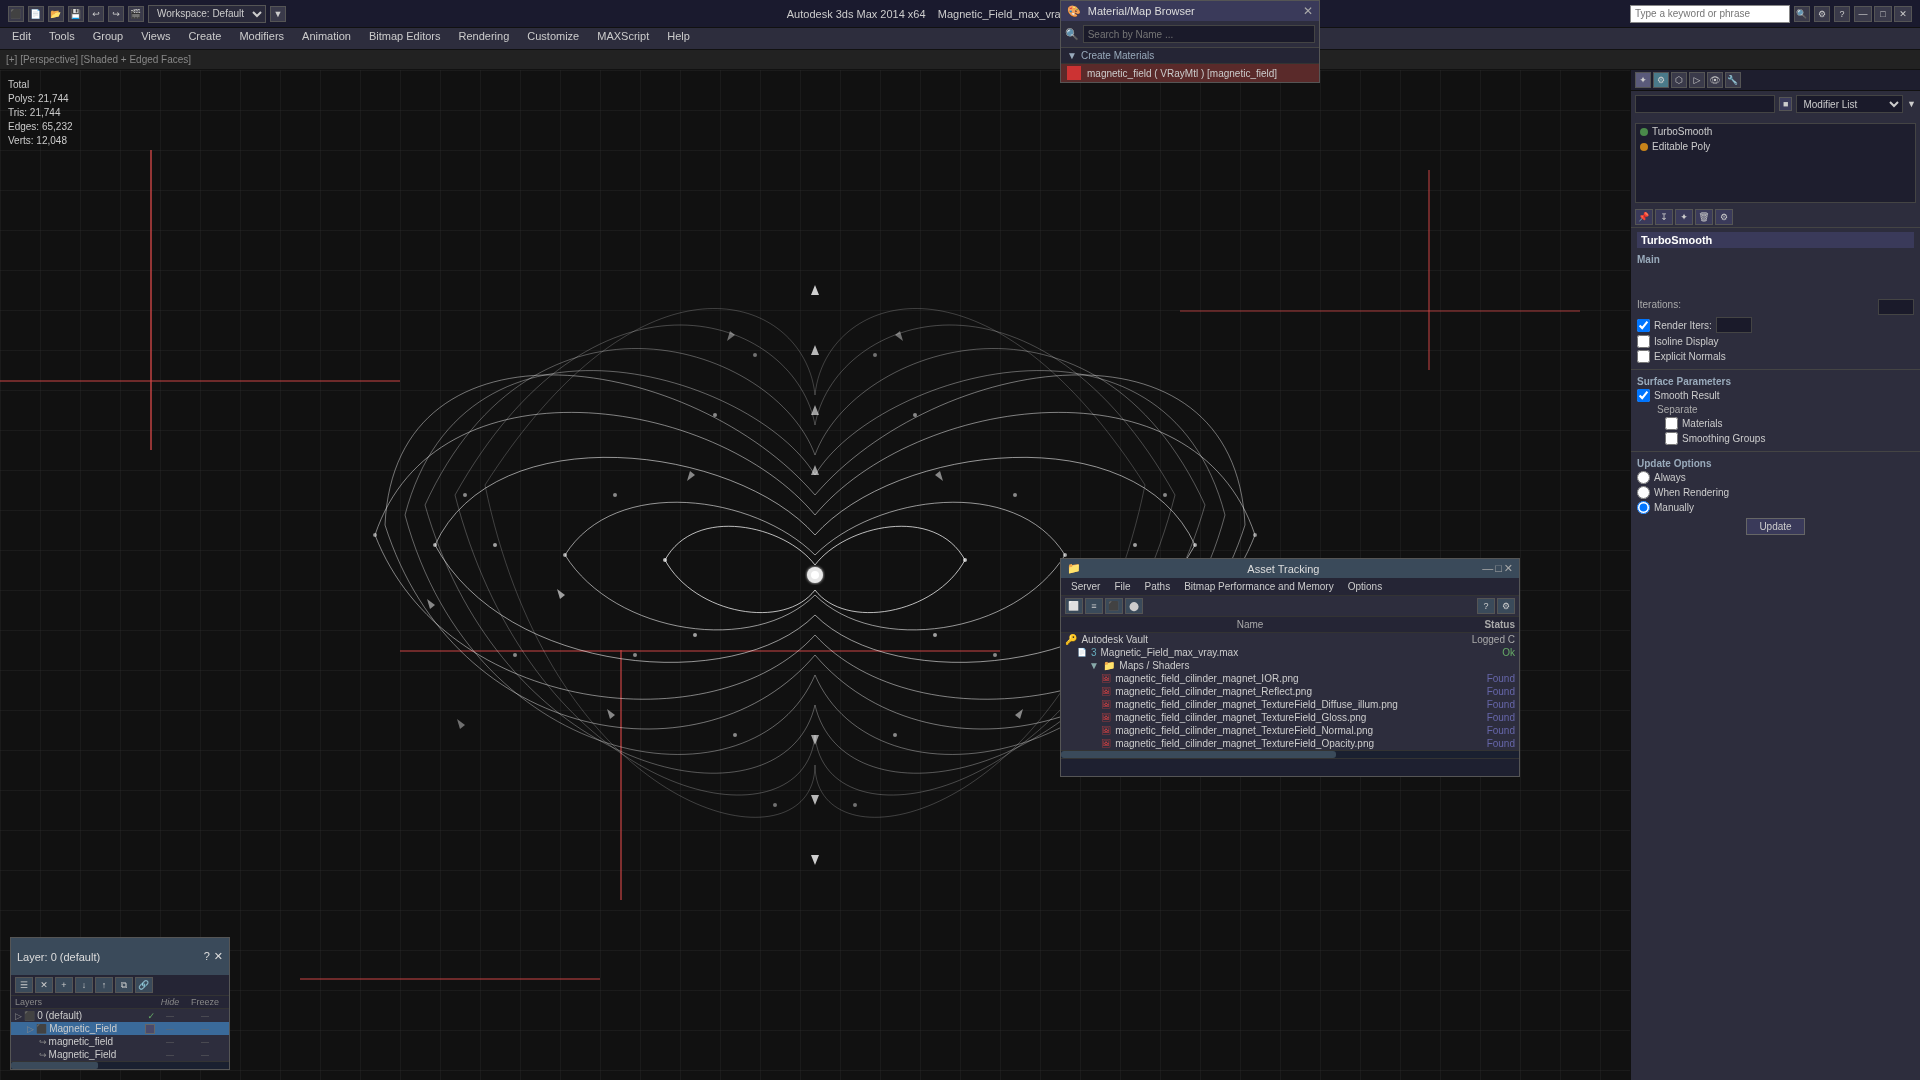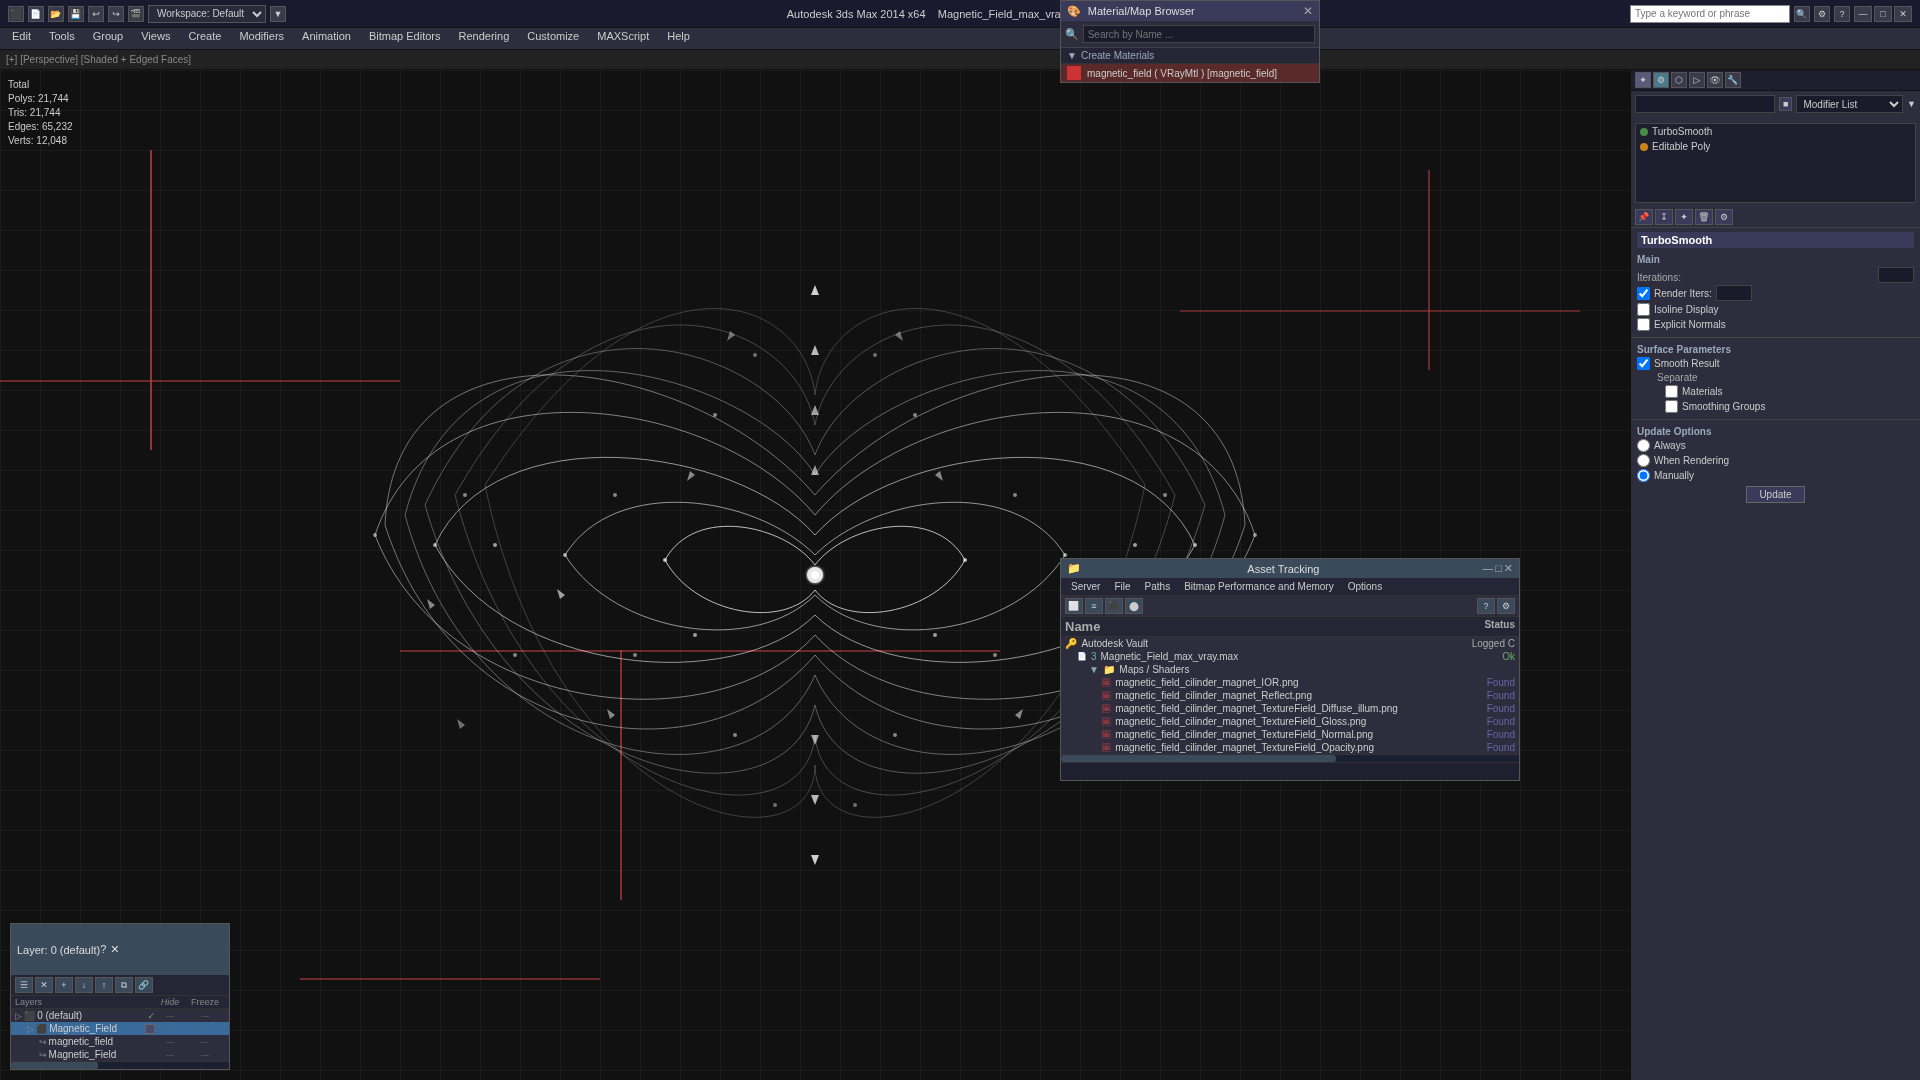--- a/index.html
+++ b/index.html
@@ -174,23 +174,24 @@
       padding: 2px 0;
       background: #3a3a5a;
       padding: 2px 4px;
       margin-bottom: 4px;
     }
     .section-sub-title {
       color: #9ab; font-size: 10px; padding: 2px 0 2px 0; font-weight: bold;
     }
     .param-row {
       display: flex;
-      align-items: flex-end;
+      align-items: flex-start;
       margin-bottom: 2px;
       gap: 4px;
+      margin-top: 32px;
     }
     .param-label { color: #aaa; font-size: 10px; flex: 1; }
     .param-input {
       width: 36px;
       background: #1a1a2a;
       border: 1px solid #444;
       color: #ccc;
       font-size: 10px;
       padding: 1px 3px;
       height: 16px;
@@ -310,21 +311,21 @@
     .asset-tool-btn {
       width: 18px; height: 16px; background: #3a4a5a; border: 1px solid #555;
       display: flex; align-items: center; justify-content: center; font-size: 9px; color: #ccc; cursor: pointer;
     }
     .asset-table-header {
       display: flex;
       background: #252535;
       border-bottom: 1px solid #333;
       padding: 2px 4px;
     }
-    .asset-col-name { flex: 1; font-size: 13px; color: #aaa; font-weight: bold; }
+    .asset-col-name { flex: 1; font-size: 10px; color: #aaa; font-weight: normal; text-align: center; }
     .asset-col-status { width: 80px; font-size: 10px; color: #aaa; font-weight: bold; text-align: right; }
     .asset-tree-item {
       display: flex;
       align-items: center;
       padding: 1px 4px;
       gap: 4px;
       font-size: 10px;
       cursor: pointer;
     }
     .asset-tree-item .name { flex: 1; color: #ccc; }
@@ -344,23 +345,24 @@
       position: absolute;
       bottom: 10px;
       left: 10px;
       width: 220px;
       background: #2d2d3d;
       border: 1px solid #555;
       z-index: 10;
     }
     .layers-title-bar {
       background: #3a4a5a;
-      padding: 19px 6px;
-      display: flex;
-      align-items: center;
+      padding: 12px 6px;
+      display: flex;
+      align-items: center;
+      justify-content: space-between;
       font-size: 11px;
       color: #ddd;
     }
     .layers-title-bar .controls { display: flex; gap: 4px; }
     .layers-toolbar {
       display: flex;
       align-items: center;
       padding: 2px 4px;
       gap: 2px;
       border-bottom: 1px solid #333;

